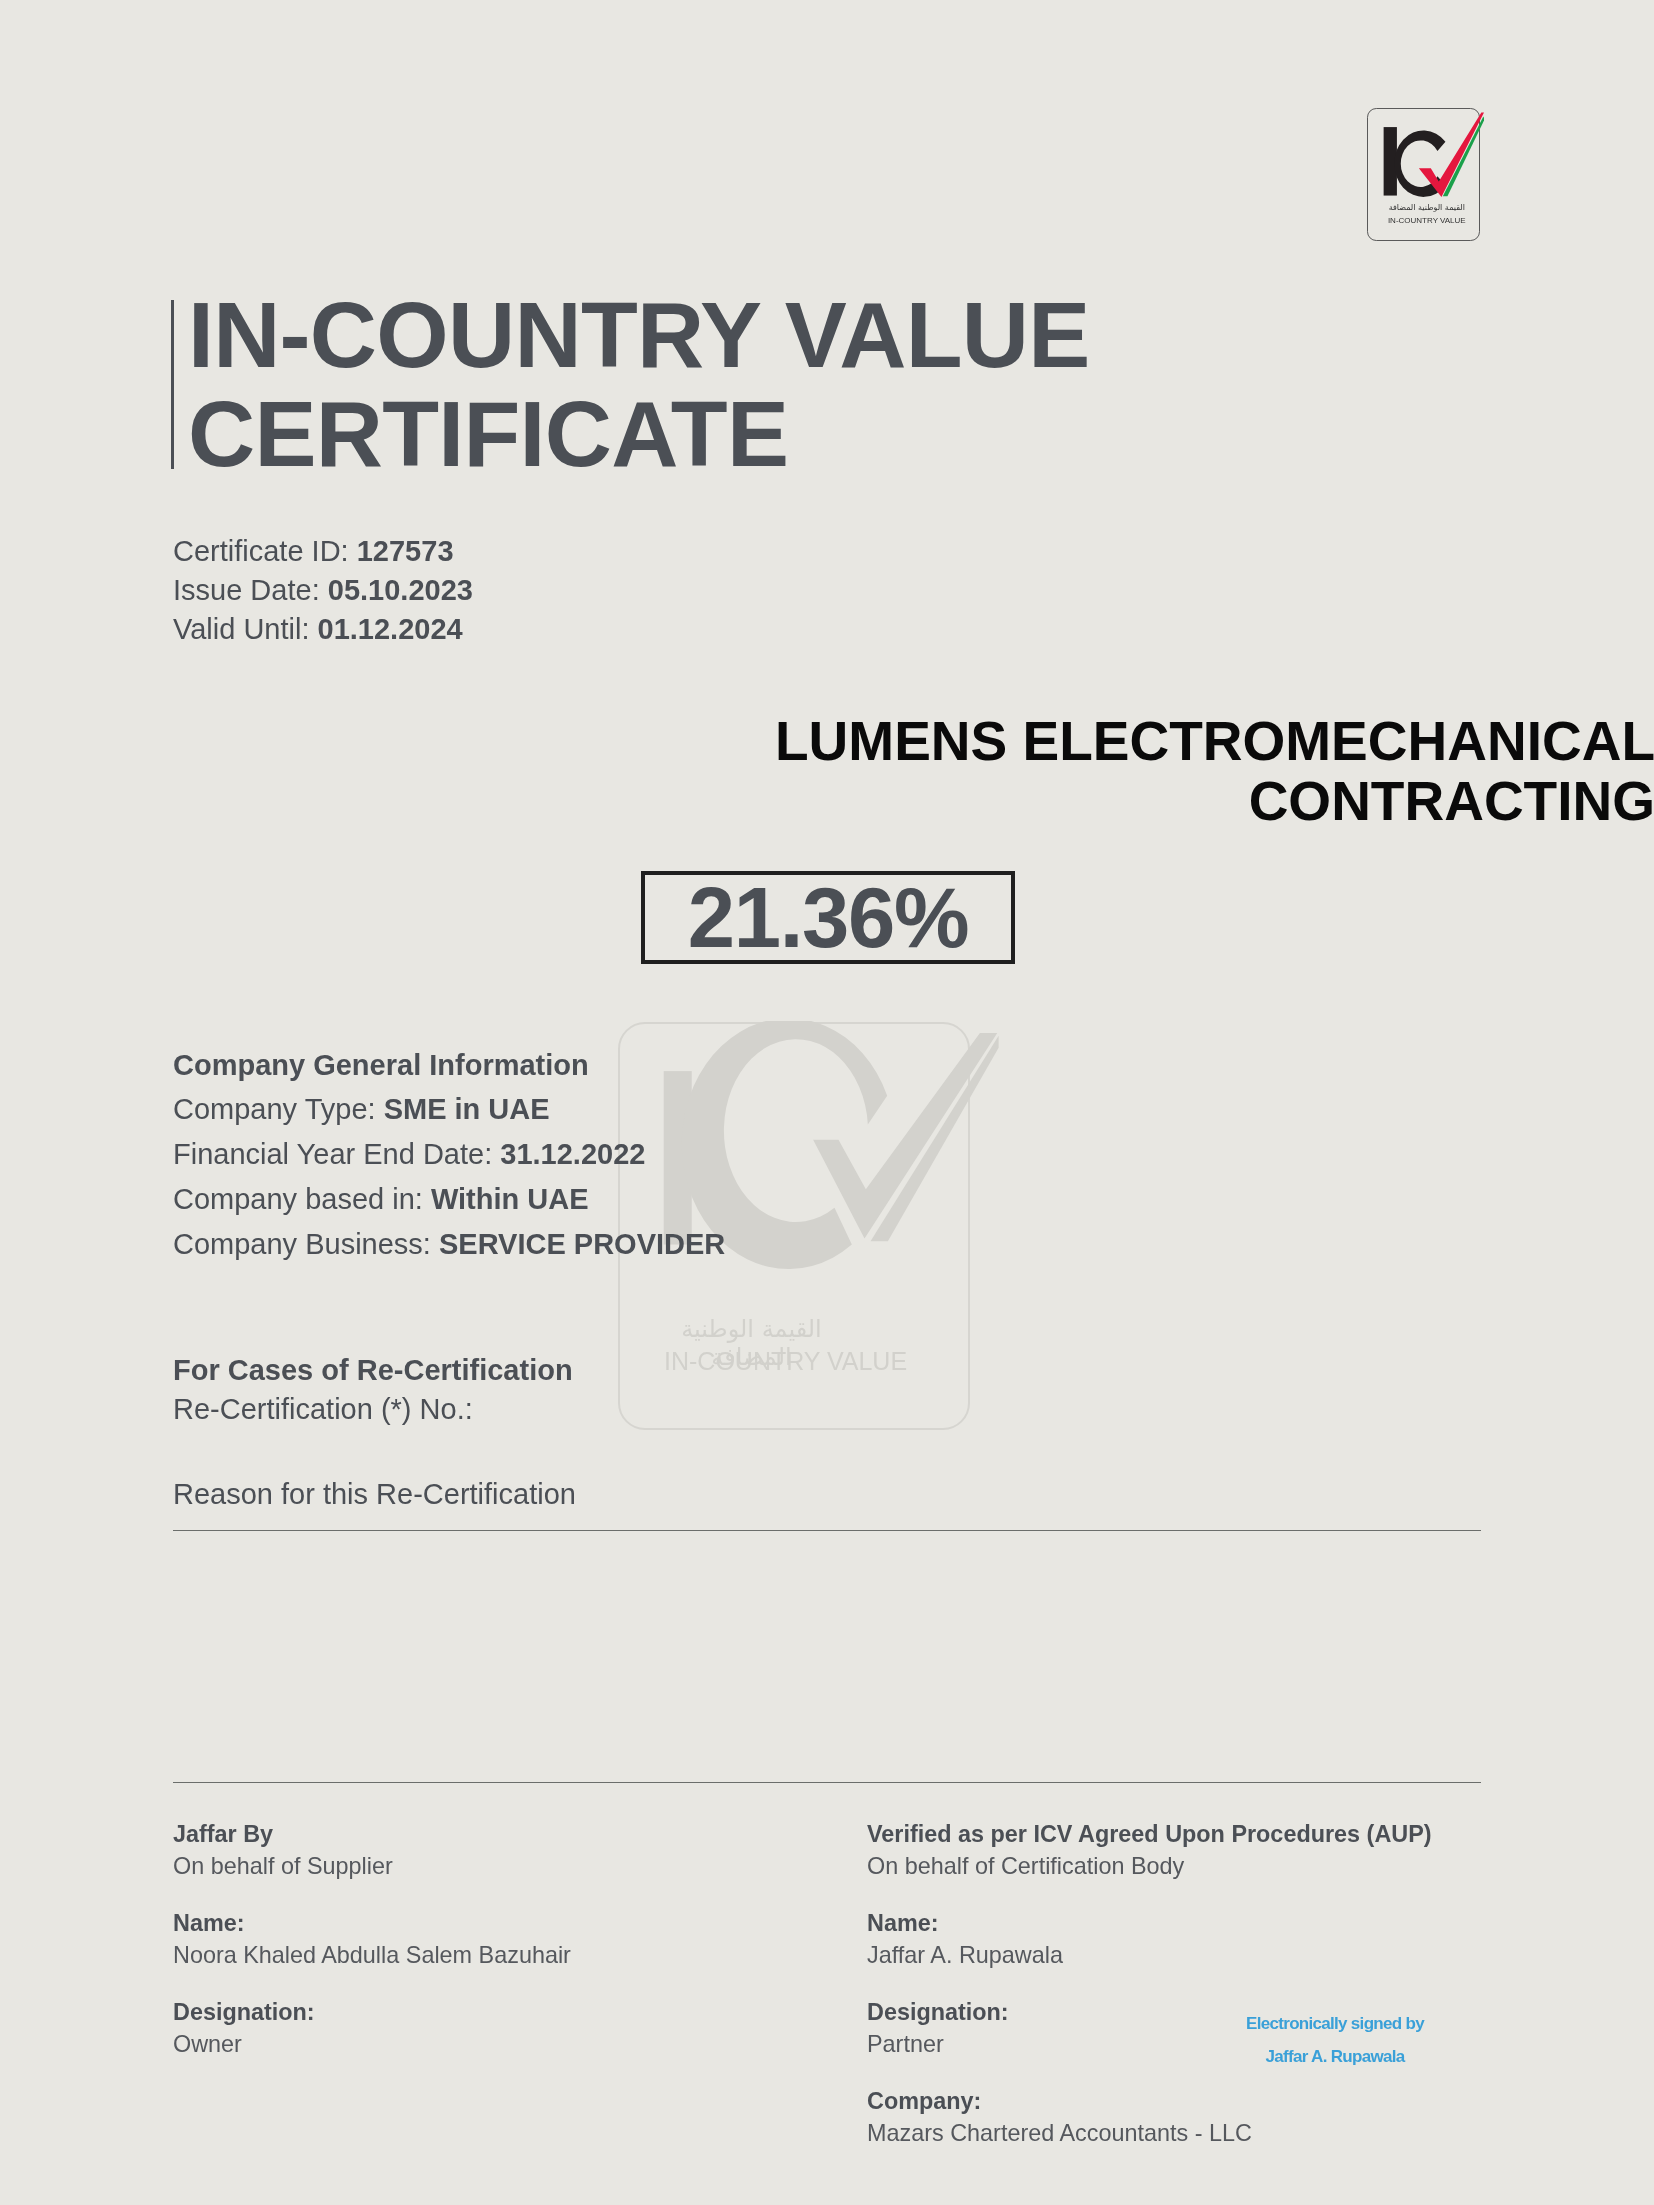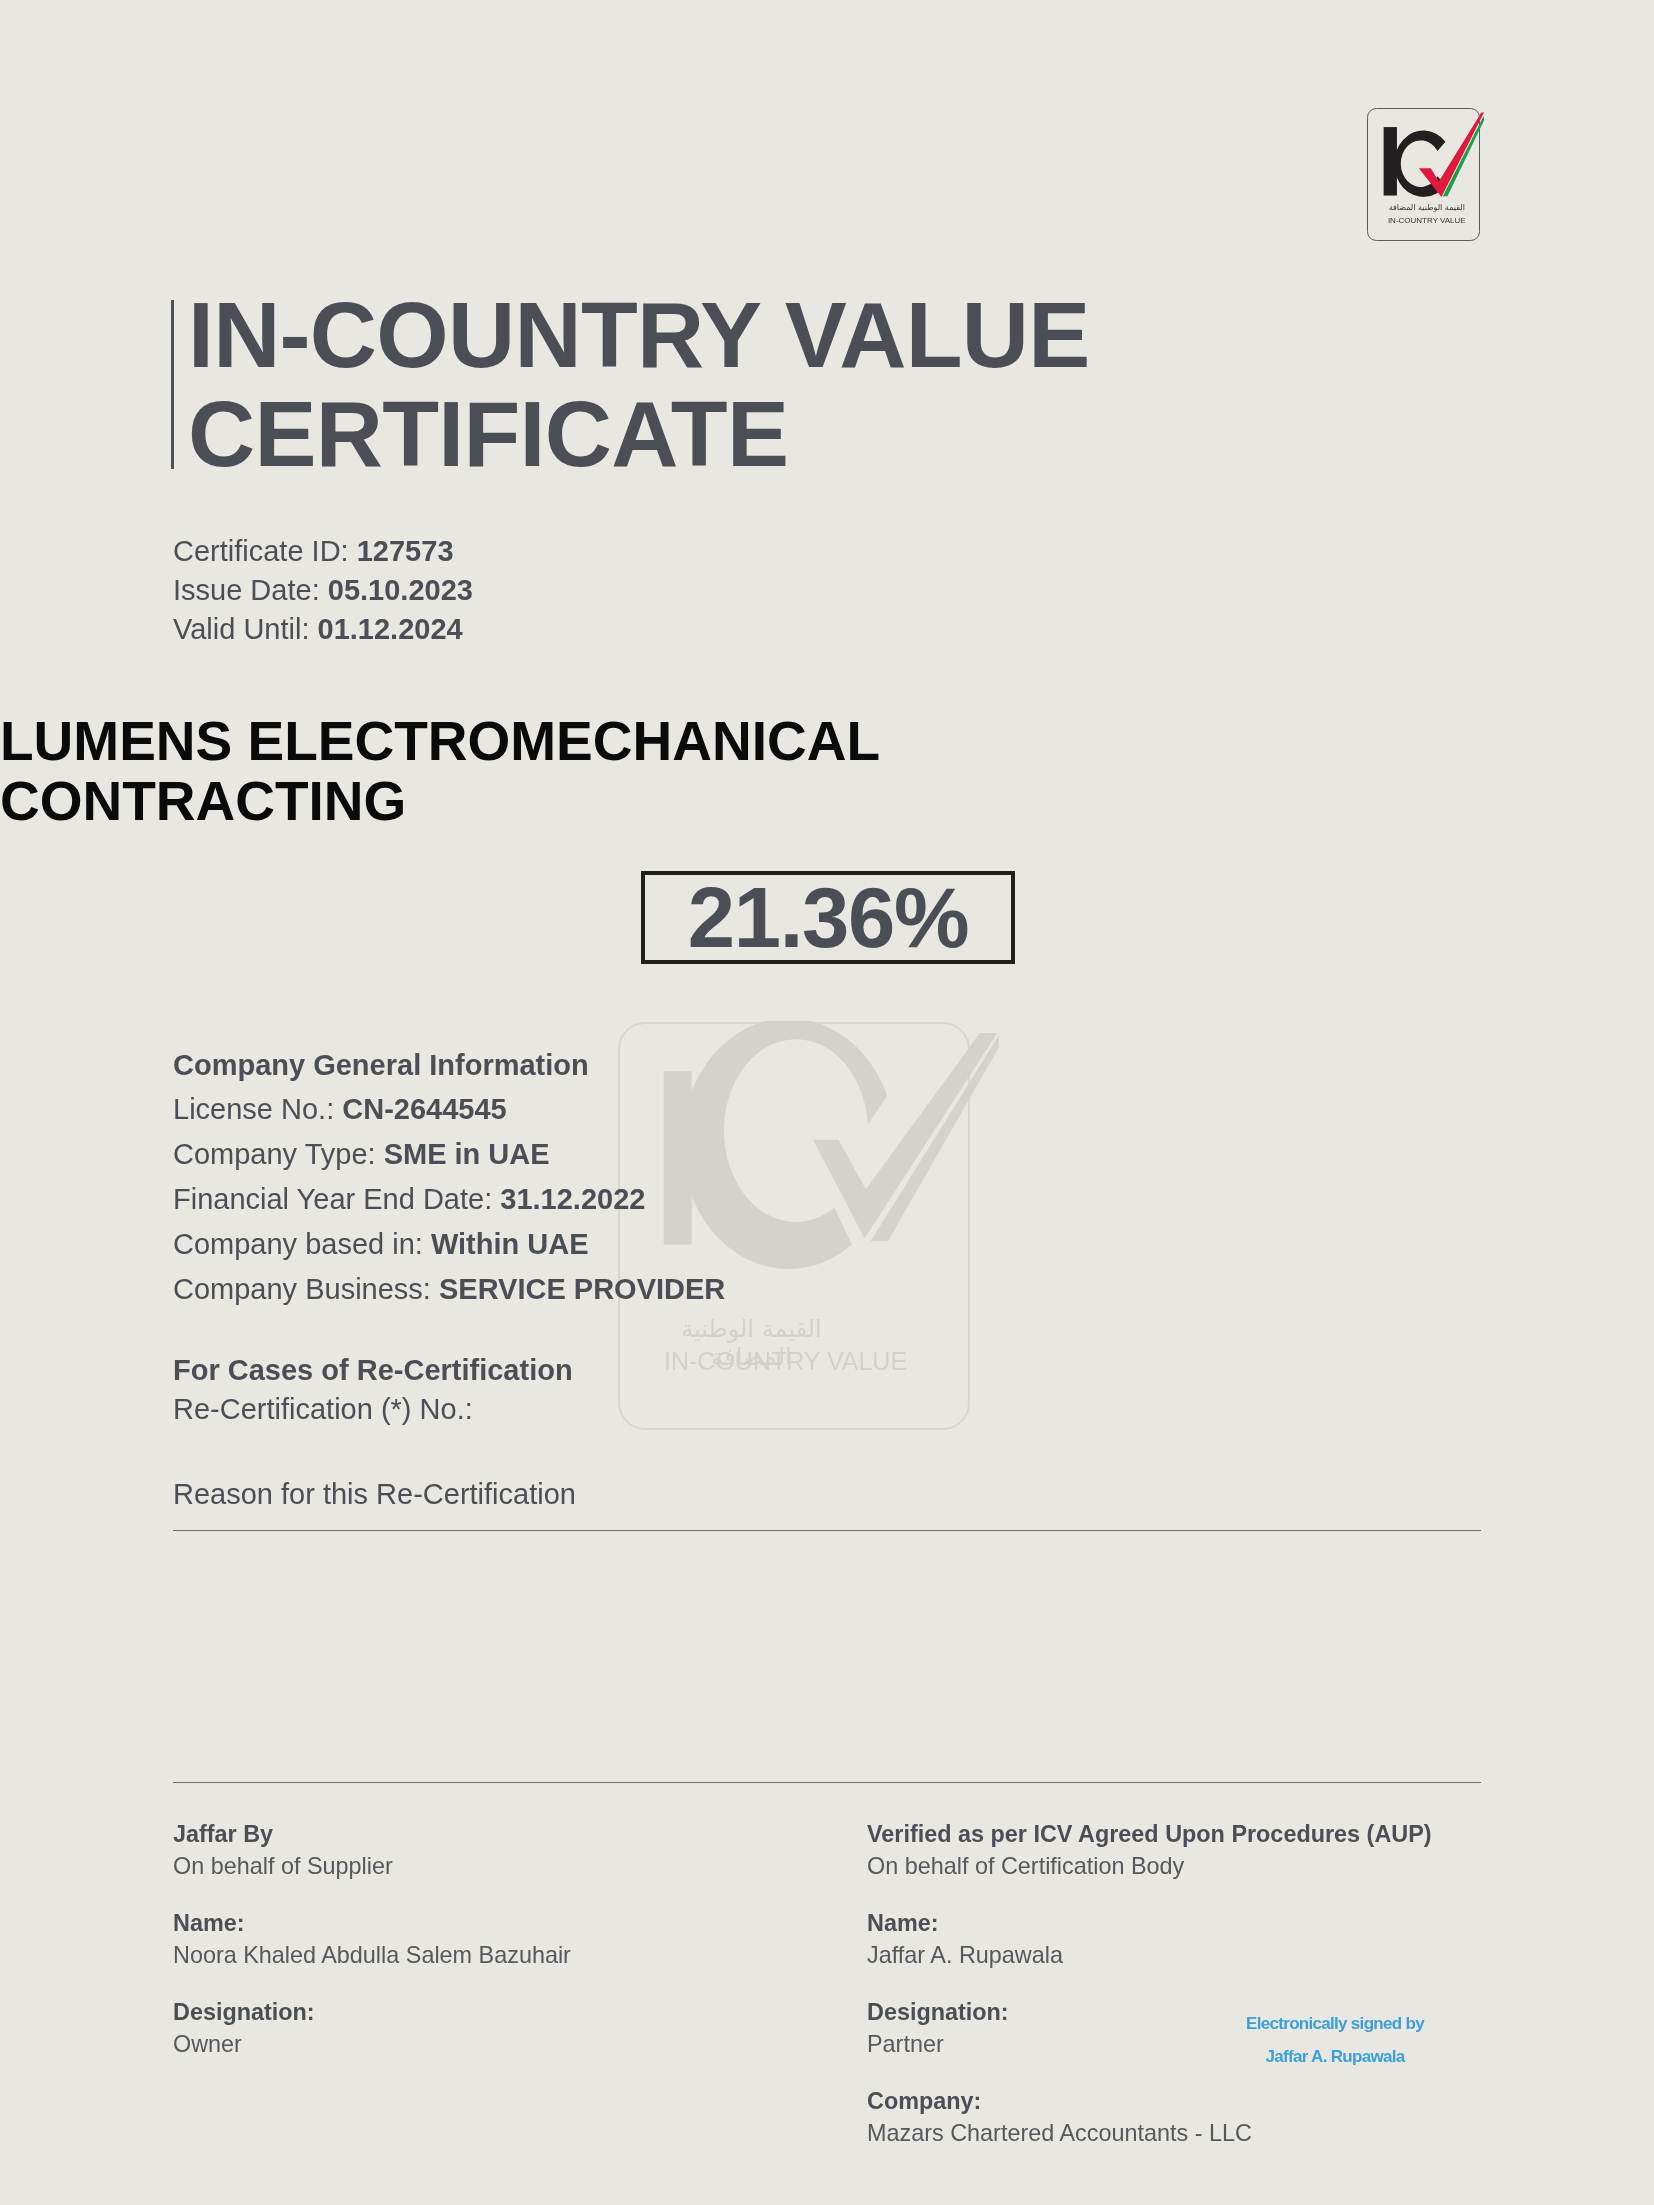--- a/index.html
+++ b/index.html
@@ -33,21 +33,21 @@
       transform: scaleX(1.0); transform-origin: left top;
     }
 
     
     .meta { left: 173px; top: 532px; font-size: 29px; line-height: 39px; color: #4b4f55; }
     .meta .row { white-space: nowrap; }
     .meta .val { font-weight: 700; }
 
     
     .company-name {
-      left: 0; width: 1655px; top: 711px; text-align: left; margin: 0;
+      left: 0; width: 1655px; top: 711px; text-align: right; margin: 0;
       font-weight: 700; font-size: 55px; line-height: 60px; color: #0a0a0a;
     }
 
     
     .score-box {
       left: 641px; top: 871px; width: 374px; height: 93px;
       border: 4px solid #1f1f1f; box-sizing: border-box;
       display: flex; align-items: center; justify-content: center;
     }
     .score-value { font-weight: 700; font-size: 85px; color: #4b4f55; letter-spacing: -1.3px; }
@@ -146,24 +146,20 @@
     <polygon points="294,178 332,178 373,252 544,18 570,18 371,326" fill="#d3d2cd"></polygon>
     <polygon points="380,330 572,22 572,40 406,330" fill="#d3d2cd"></polygon>
   </svg>
   <div class="wm-ar">القيمة الوطنية المضافة</div>
   <div class="wm-en">IN-COUNTRY VALUE</div>
 </div>
 
 <div class="abs info">
   <div class="heading">Company General Information</div>
   <div class="row">
-    <span>License No.:</span>
-    <span class="val">CN-2644545</span>
-  </div>
-  <div class="row">
     <span>Company Type:</span>
     <span class="val">SME in UAE</span>
   </div>
   <div class="row">
     <span>Financial Year End Date:</span>
     <span class="val">31.12.2022</span>
   </div>
   <div class="row">
     <span>Company based in:</span>
     <span class="val">Within UAE</span>

